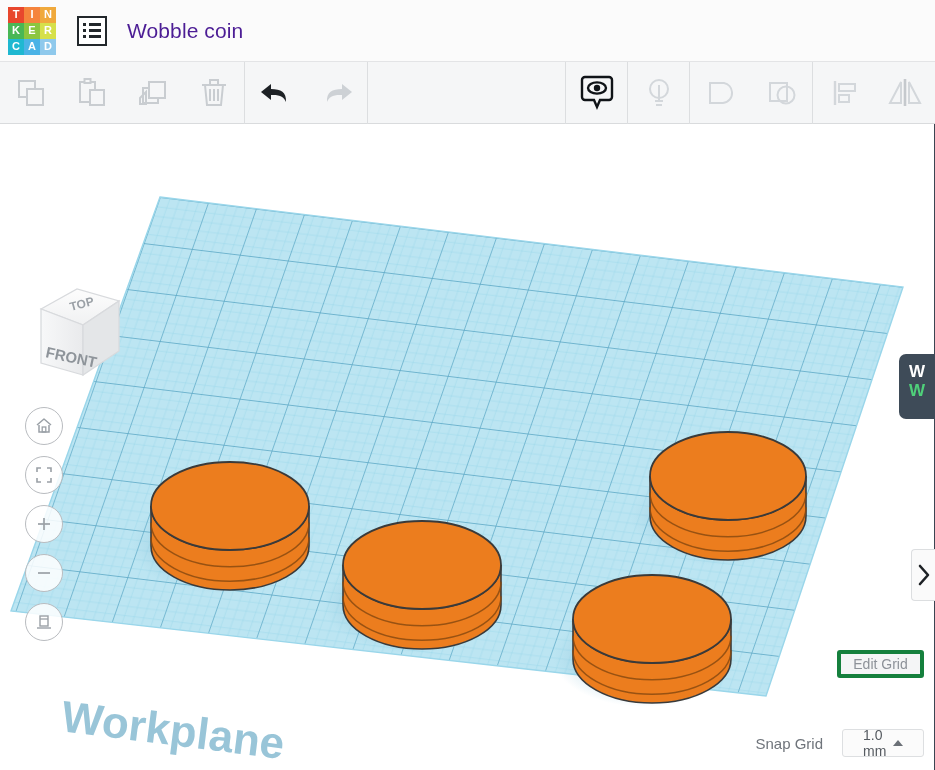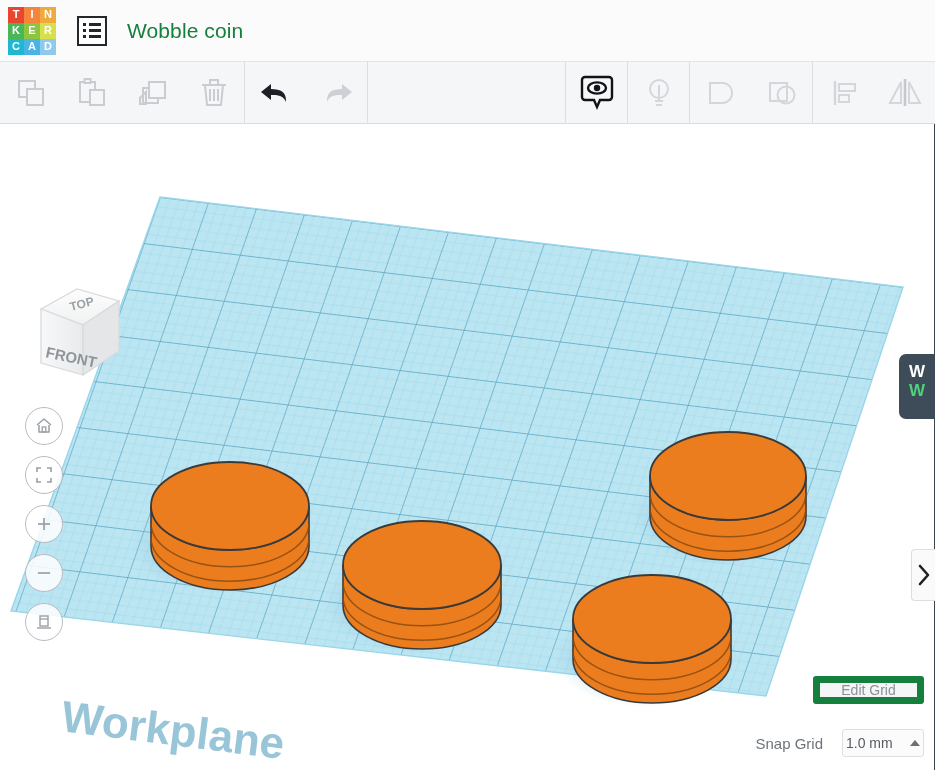--- a/index.html
+++ b/index.html
@@ -43,21 +43,21 @@
     justify-content: center; align-items: center;
     gap: 3px;
     cursor: pointer;
   }
   .menu-row { display: flex; align-items: center; gap: 3px; }
   .menu-dot { width: 3px; height: 3px; background: #22272b; }
   .menu-bar { width: 12px; height: 3px; background: #22272b; }
   .doc-title {
     margin-left: 20px;
     font-size: 21px;
-    color: #15803d;
+    color: #4c1d95;
     letter-spacing: .1px;
   }
 
   
   .toolbar {
     position: absolute; top: 62px; left: 0;
     width: 935px; height: 62px;
     background: #f5f6f7;
     border-bottom: 1px solid #d9dbdd;
     display: flex; align-items: center;
@@ -115,40 +115,40 @@
     background: #fafafa;
     border: 1px solid #dcdee0; border-right: none;
     border-radius: 4px 0 0 4px;
     display: flex; align-items: center; justify-content: center;
     cursor: pointer;
   }
   .right-rule { position: absolute; right: 0; top: 124px; width: 1px; height: 646px; background: #3a4552; }
 
   
   .edit-grid-btn {
-    position: absolute; right: 11px; top: 676px;
-    width: 111px; height: 28px;
+    position: absolute; right: 11px; top: 650px;
+    width: 87px; height: 28px;
     background: #f4f5f6;
-    border: 7px solid #15803d;
+    border: 4px solid #15803d;
     border-radius: 3px;
     color: #8d9299; font-size: 14px;
     display: flex; align-items: center; justify-content: center;
     cursor: pointer;
   }
   .snap-row {
     position: absolute; right: 11px; top: 729px;
     display: flex; align-items: center; gap: 19px;
   }
   .snap-label { color: #6f747b; font-size: 15px; }
   .snap-select {
     width: 82px; height: 28px;
     background: #fbfbfb;
     border: 1px solid #dddfe1; border-radius: 3px;
     display: flex; align-items: center; justify-content: space-between;
-    padding: 0 3px;
+    padding: 0 20px;
     color: #565b61; font-size: 14px;
     cursor: pointer;
   }
   .caret-up { width: 0; height: 0; border-left: 5px solid transparent; border-right: 5px solid transparent; border-bottom: 6px solid #6b7077; }
 </style>
 </head>
 <body>
 
 <div id="app">
 

